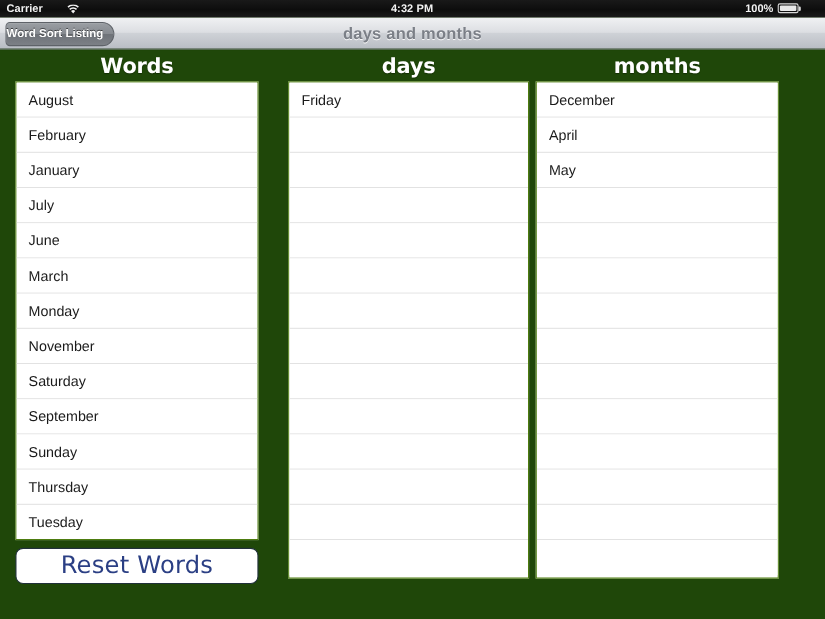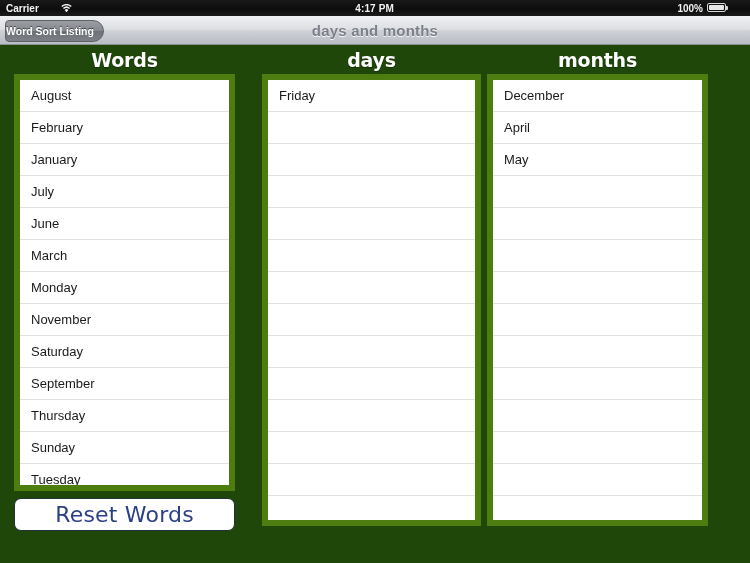--- a/index.html
+++ b/index.html
@@ -156,21 +156,21 @@
     font-weight: bold;
     font-family: "DejaVu Sans", sans-serif;
     letter-spacing: -0.2px;
     height: 28px;
     line-height: 28px;
     text-shadow: 0 1px 1px rgba(0,0,0,0.35);
   }
 
   .list {
     background: #ffffff;
-    border: 6px solid #4d7c0f;
+    border: 1px solid #4d7c0f;
     overflow: hidden;
   }
   .list-row {
     height: 32px;
     line-height: 32px;
     padding-left: 11px;
     font-size: 13px;
     color: #1a1a1a;
     border-bottom: 1px solid #e2e2e2;
     background: #ffffff;
@@ -214,21 +214,21 @@
     <div class="sb-left">
       <span>Carrier</span>
       <span class="wifi-icon">
         <svg width="11" height="9" viewBox="0 0 11 9">
           <path d="M5.5 8.2 L3.6 5.9 A3 3 0 0 1 7.4 5.9 Z" fill="#f2f2f2"></path>
           <path d="M1.9 3.9 A5.4 5.4 0 0 1 9.1 3.9 L8.1 5.0 A4 4 0 0 0 2.9 5.0 Z" fill="#f2f2f2"></path>
           <path d="M0.3 1.9 A7.8 7.8 0 0 1 10.7 1.9 L9.8 3.0 A6.4 6.4 0 0 0 1.2 3.0 Z" fill="#f2f2f2"></path>
         </svg>
       </span>
     </div>
-    <div class="sb-center">4:17 PM</div>
+    <div class="sb-center">4:32 PM</div>
     <div class="sb-right">
       <span>100%</span>
       <span class="battery">
           <span class="fill"></span>
         </span>
     </div>
   </div>
 
   <div class="navbar">
     <div class="back-btn">
@@ -246,22 +246,22 @@
           <div class="list-row">August</div>
           <div class="list-row">February</div>
           <div class="list-row">January</div>
           <div class="list-row">July</div>
           <div class="list-row">June</div>
           <div class="list-row">March</div>
           <div class="list-row">Monday</div>
           <div class="list-row">November</div>
           <div class="list-row">Saturday</div>
           <div class="list-row">September</div>
+          <div class="list-row">Sunday</div>
           <div class="list-row">Thursday</div>
-          <div class="list-row">Sunday</div>
           <div class="list-row">Tuesday</div>
         </div>
       <div class="reset-btn">Reset Words</div>
     </div>
 
     <div class="column" id="col-days">
       <div class="col-header">days</div>
       <div class="list" id="list-days">
           <div class="list-row">Friday</div>
           <div class="list-row">&nbsp;</div>

